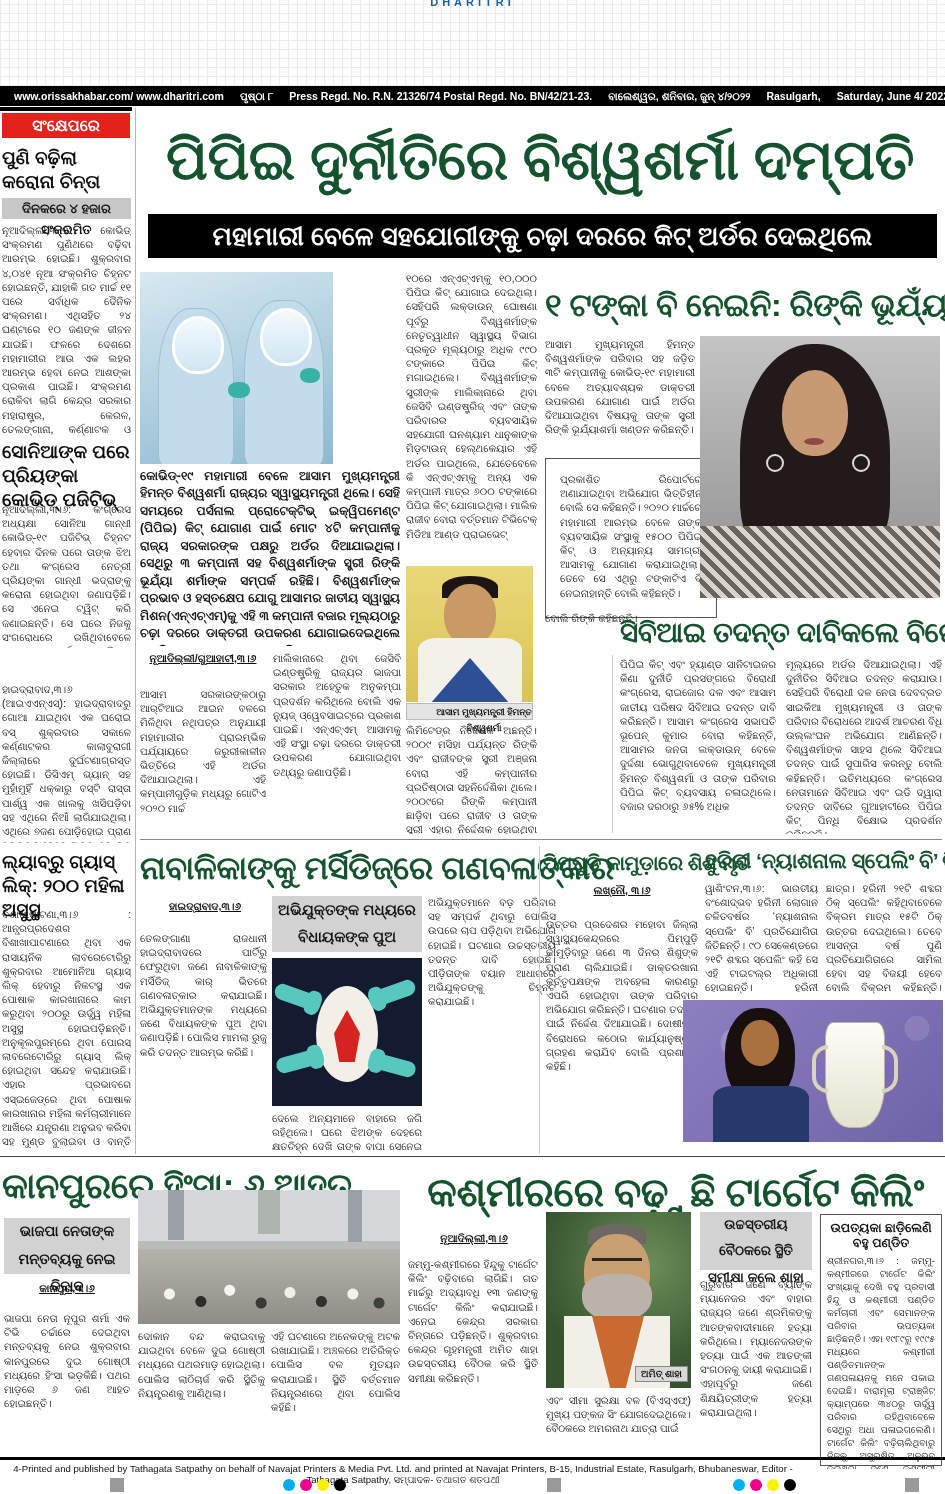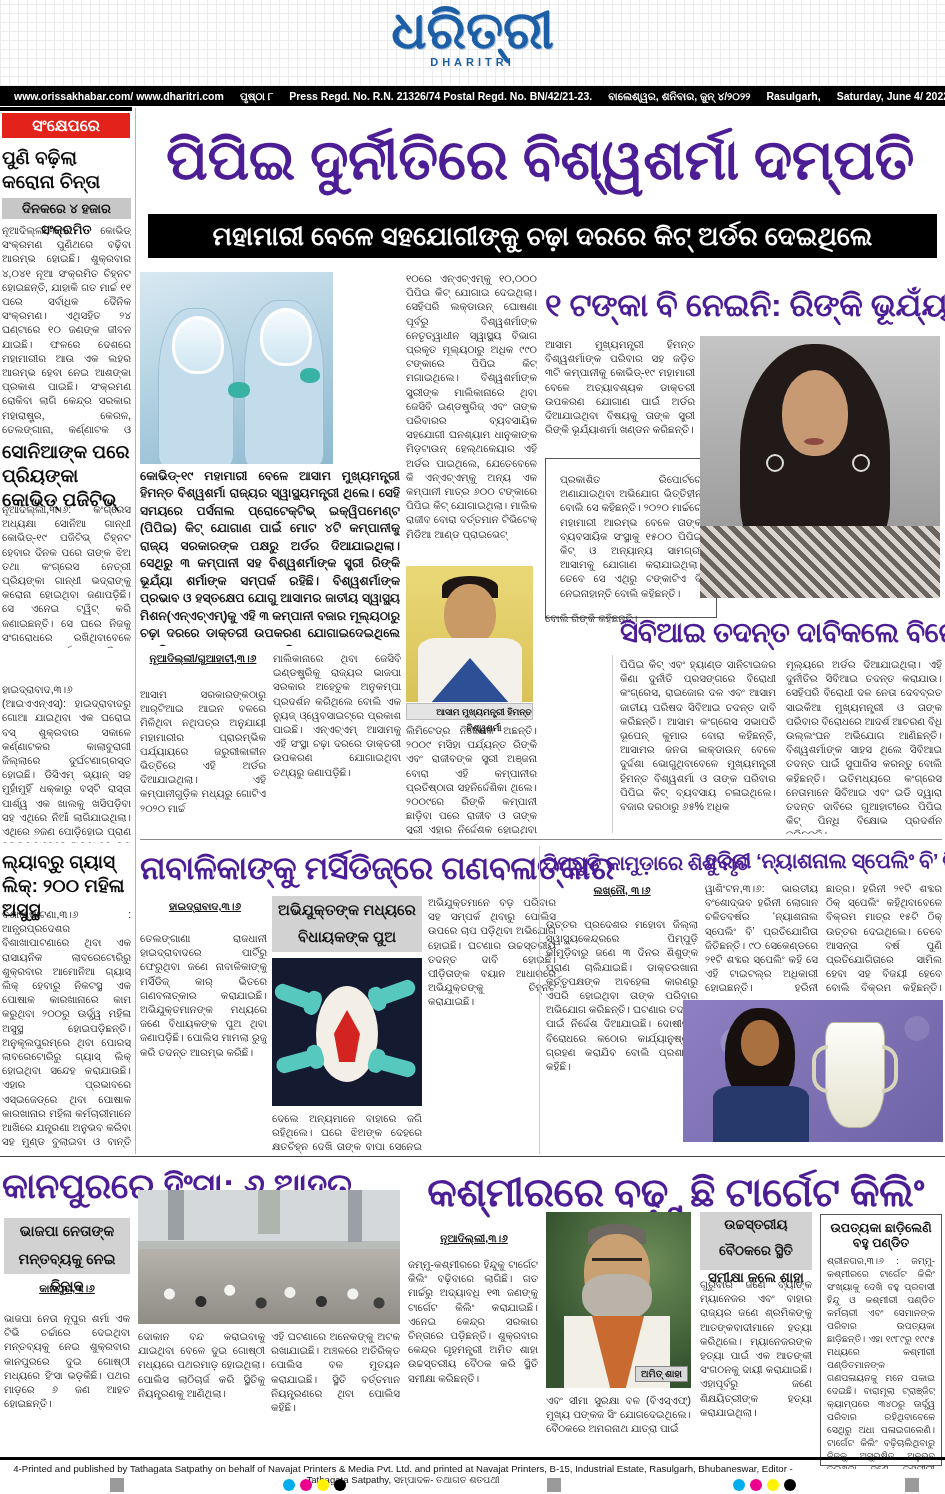--- a/index.html
+++ b/index.html
@@ -17,21 +17,21 @@
   .infobar{position:absolute;left:0;top:86px;width:945px;height:20px;background:#000;color:#fff;
     font-size:10.5px;font-weight:bold;display:flex;align-items:center;justify-content:space-between;
     padding:0 6px;box-sizing:border-box;white-space:nowrap;}
   .infobar span{margin:0 8px;}
   
   .abs{position:absolute;box-sizing:border-box;}
   .body-txt{font-size:10.3px;line-height:1.38;text-align:justify;overflow:hidden;color:#141414;}
   .body-txt.bold{font-weight:bold;font-size:12.3px;line-height:1.42;}
   .dateline{font-weight:bold;font-size:10.5px;text-align:center;}
   .dateline u{text-decoration:underline;margin-top:12px;}
-  .headline{font-weight:800;color:#4c1d95;letter-spacing:-0.5px;}
+  .headline{font-weight:800;color:#14532d;letter-spacing:-0.5px;}
   .graybox{background:#d2d2d2;font-weight:bold;text-align:center;color:#151515;}
   .vline{position:absolute;width:1px;background:#b5b5b5;}
   .hline{position:absolute;height:1px;background:#8a8a8a;}
   
   .leftcol-topbar{position:absolute;left:0;top:107px;width:132px;height:4px;background:#000;}
   .brief-red{position:absolute;left:2px;top:113px;width:128px;height:25px;background:#e3231b;
     color:#fff;font-weight:bold;font-size:16px;text-align:center;line-height:25px;}
   .brief-head{font-weight:800;font-size:18.5px;line-height:1.3;color:#0d0d0d;}
   .brief-sub{background:#c7c7c7;font-weight:bold;font-size:13px;text-align:center;line-height:21px;}
   
@@ -102,21 +102,20 @@
   .regsq{position:absolute;top:1478px;width:14px;height:14px;background:#9a9a9a;}
   .cmyk{position:absolute;top:1479px;display:flex;gap:5px;}
   .cmyk i{width:12px;height:12px;border-radius:50%;display:block;}
 </style>
 </head>
 <body>
 
 <div class="page">
 
   <div class="masthead">
-    <div class="logo-odia">ଧରିତ୍ରୀ</div>
     <div class="logo-latin">DHARITRI</div>
   </div>
 
   <div class="infobar">
     <span>www.orissakhabar.com/ www.dharitri.com</span>
     <span>ପୃଷ୍ଠା ୮</span>
     <span>Press Regd. No. R.N. 21326/74 Postal Regd. No. BN/42/21-23.</span>
     <span>ବାଲେଶ୍ୱର, ଶନିବାର, ଜୁନ୍ ୪/୨୦୨୨</span>
     <span>Rasulgarh,</span>
     <span>Saturday, June 4/ 2022</span>

